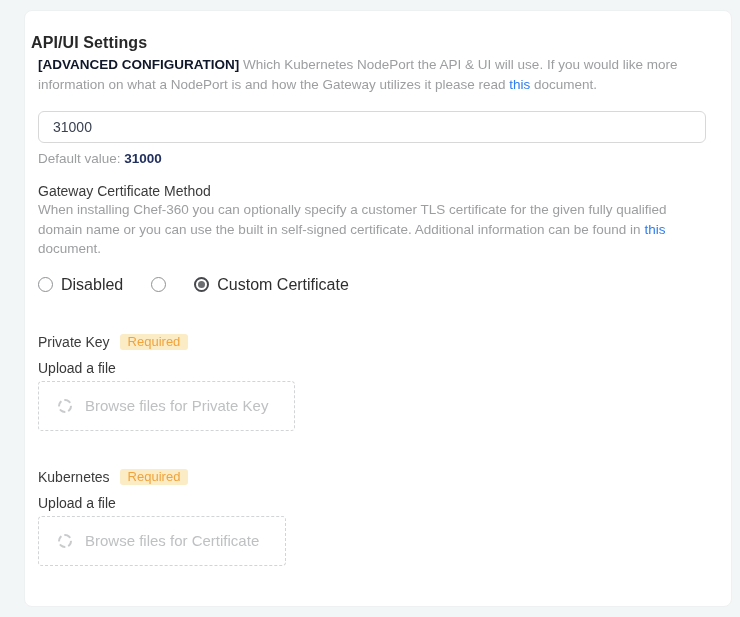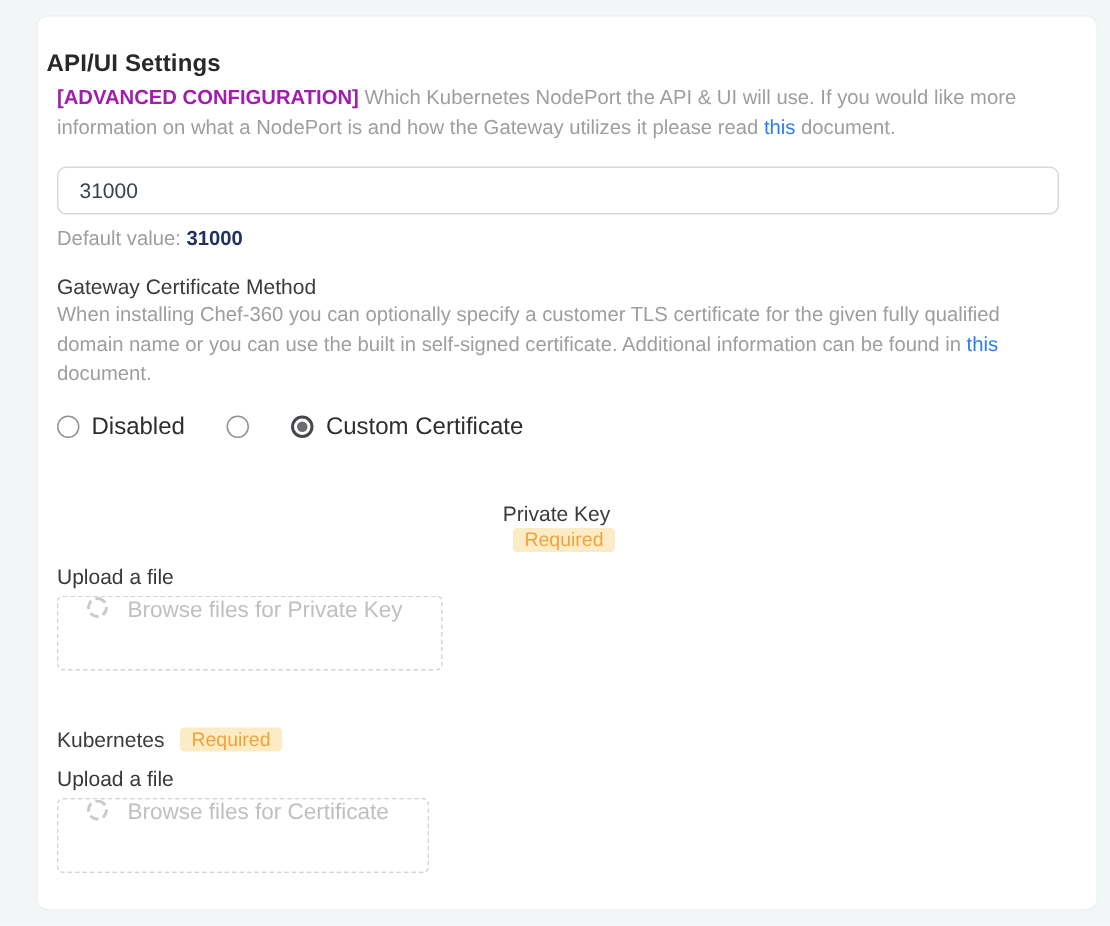--- a/index.html
+++ b/index.html
@@ -23,21 +23,21 @@
   }
   .section-body{ margin-left:7px; }
   .field-label{
     margin-top:22px;
     font-size:14px; font-weight:500; color:#3b3b3b; line-height:18px;
   }
   .desc{
     margin-top:3px;
     font-size:13.5px; color:#9c9ea0; line-height:19.5px;
   }
-  .desc b{ font-weight:700; color:#a21caf; }
+  .desc b{ font-weight:700; color:#0f172a; }
   .desc a{ color:#2e7cf0; text-decoration:none; }
   .text-input{
     display:block;
     margin-top:17px;
     width:668px; height:32px;
     border:1px solid #d8d8d8; border-radius:6px;
     padding:0 14px;
     font-family:"Liberation Sans","DejaVu Sans",sans-serif;
     font-size:14px; color:#3a4150;
     outline:none; background:#fff;
@@ -67,38 +67,38 @@
     content:""; width:7px; height:7px; border-radius:50%;
     background:#6b6d70;
   }
   .radio-label{
     margin-left:8px;
     font-size:16px; color:#2e2e2e; line-height:18px;
   }
   .file-section-header{
     display:flex; align-items:center;
   }
-  .file-section-header.first{ margin-top:38px;flex-direction:column; }
+  .file-section-header.first{ margin-top:38px; }
   .file-section-header.second{ margin-top:36px; }
   .file-label{
     font-size:14px; font-weight:500; color:#3b3b3b; line-height:20px;
   }
   .badge{
     margin-left:10px;
     background:#fcecc5; color:#f0a33c;
     font-size:13px; line-height:16px;
     padding:0 8px; border-radius:3px;
   }
   .upload-label{
     margin-top:8px;
     font-size:14px; font-weight:500; color:#383838; line-height:17px;
   }
   .browse-box{
     margin-top:4px;
-    display:inline-flex; align-items:flex-start;
+    display:inline-flex; align-items:center;
     height:50px;
     border:1px dashed #d2d4d5; border-radius:4px;
     padding:0 26px 0 19px;
     cursor:pointer; background:#fff;
   }
   .spinner-icon{
     width:14px; height:14px; border-radius:50%;
     border:2px dashed #c8cacc;
     flex:0 0 auto;
   }

